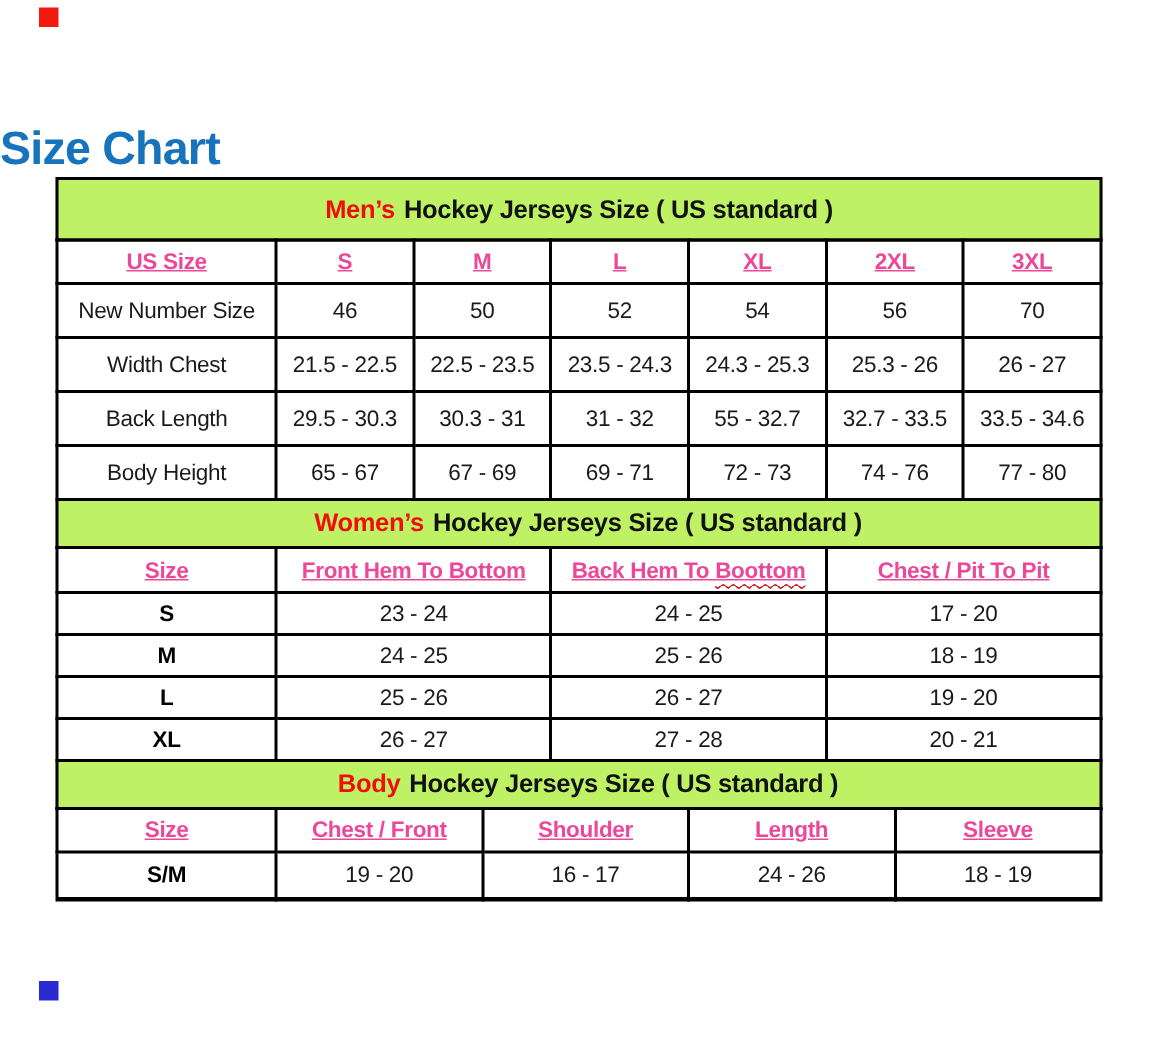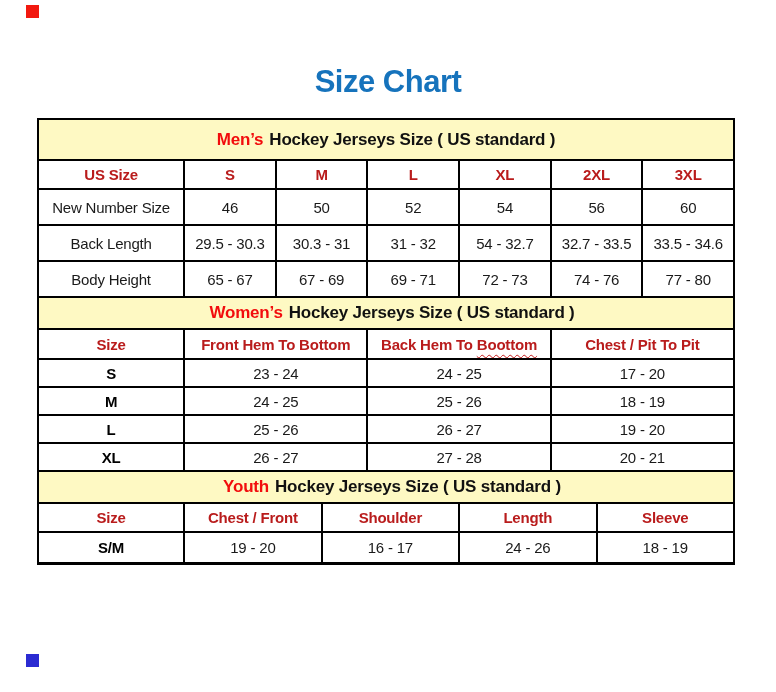--- a/index.html
+++ b/index.html
@@ -14,38 +14,38 @@
   .corner-marker {
     position: absolute;
     width: 13px; height: 13px;
     left: 26px;
   }
   .corner-marker.red  { top: 5px;  background: #f2190f; }
   .corner-marker.blue { top: 654px; background: #2b2bd2; }
 
   .page-title {
     position: absolute;
-    top: 64px; left: 0;
+    top: 81px; left: 0;
     width: 776px;
-    text-align: center;
+    text-align: left;
     font-size: 31px;
     font-weight: 700;
     letter-spacing: -0.5px;
     color: #1673bc;
   }
 
   #tables {
     position: absolute;
     left: 37px; top: 118px;
     width: 698px;
   }
   .band {
     box-sizing: border-box;
     border: 2px solid #000;
-    background: #fef9c3;
+    background: #bef264;
     display: flex;
     align-items: center;
     justify-content: center;
     gap: 6px;
     font-weight: 700;
     font-size: 17px;
     color: #111;
     letter-spacing: -0.2px;
     text-align: right;
   }
@@ -65,21 +65,21 @@
     border: 2px solid #000;
     text-align: center;
     vertical-align: middle;
     padding: 0;
     font-size: 15px;
     letter-spacing: -0.2px;
     color: #1a1a1a;
     overflow: hidden;
     white-space: nowrap;
   }
-  .size-table th { font-weight: 700; color: #b91c1c; }
+  .size-table th { font-weight: 700; color: #ec4899; text-decoration: underline; }
   .size-table td.bold { font-weight: 700; color: #000; }
 
   table.mens   thead tr { height: 29px; }
   table.mens   tbody tr { height: 36px; }
   table.womens thead tr { height: 30px; }
   table.womens tbody tr { height: 28px; }
   table.youth  thead tr { height: 29px; }
   table.youth  tbody tr { height: 31px; }
   table.youth  { border-bottom: 3px solid #000; }
 
@@ -127,28 +127,37 @@
         </tr>
       </thead>
       <tbody>
         <tr>
           <td>New Number Size</td>
           <td>46</td>
           <td>50</td>
           <td>52</td>
           <td>54</td>
           <td>56</td>
-          <td>60</td>
+          <td>70</td>
+        </tr>
+        <tr>
+          <td>Width Chest</td>
+          <td>21.5 - 22.5</td>
+          <td>22.5 - 23.5</td>
+          <td>23.5 - 24.3</td>
+          <td>24.3 - 25.3</td>
+          <td>25.3 - 26</td>
+          <td>26 - 27</td>
         </tr>
         <tr>
           <td>Back Length</td>
           <td>29.5 - 30.3</td>
           <td>30.3 - 31</td>
           <td>31 - 32</td>
-          <td>54 - 32.7</td>
+          <td>55 - 32.7</td>
           <td>32.7 - 33.5</td>
           <td>33.5 - 34.6</td>
         </tr>
         <tr>
           <td>Body Height</td>
           <td>65 - 67</td>
           <td>67 - 69</td>
           <td>69 - 71</td>
           <td>72 - 73</td>
           <td>74 - 76</td>
@@ -196,21 +205,21 @@
         </tr>
         <tr>
           <td class="bold">XL</td>
           <td>26 - 27</td>
           <td>27 - 28</td>
           <td>20 - 21</td>
         </tr>
       </tbody>
     </table>
     <div class="band youth">
-      <span class="band-accent">Youth</span>
+      <span class="band-accent">Body</span>
       <span class="band-rest">Hockey Jerseys Size ( US standard )</span>
     </div>
     <table class="size-table youth">
       <colgroup>
         <col style="width: 21%;">
         <col style="width: 19.75%;">
         <col style="width: 19.75%;">
         <col style="width: 19.75%;">
         <col style="width: 19.75%;">
       </colgroup>

